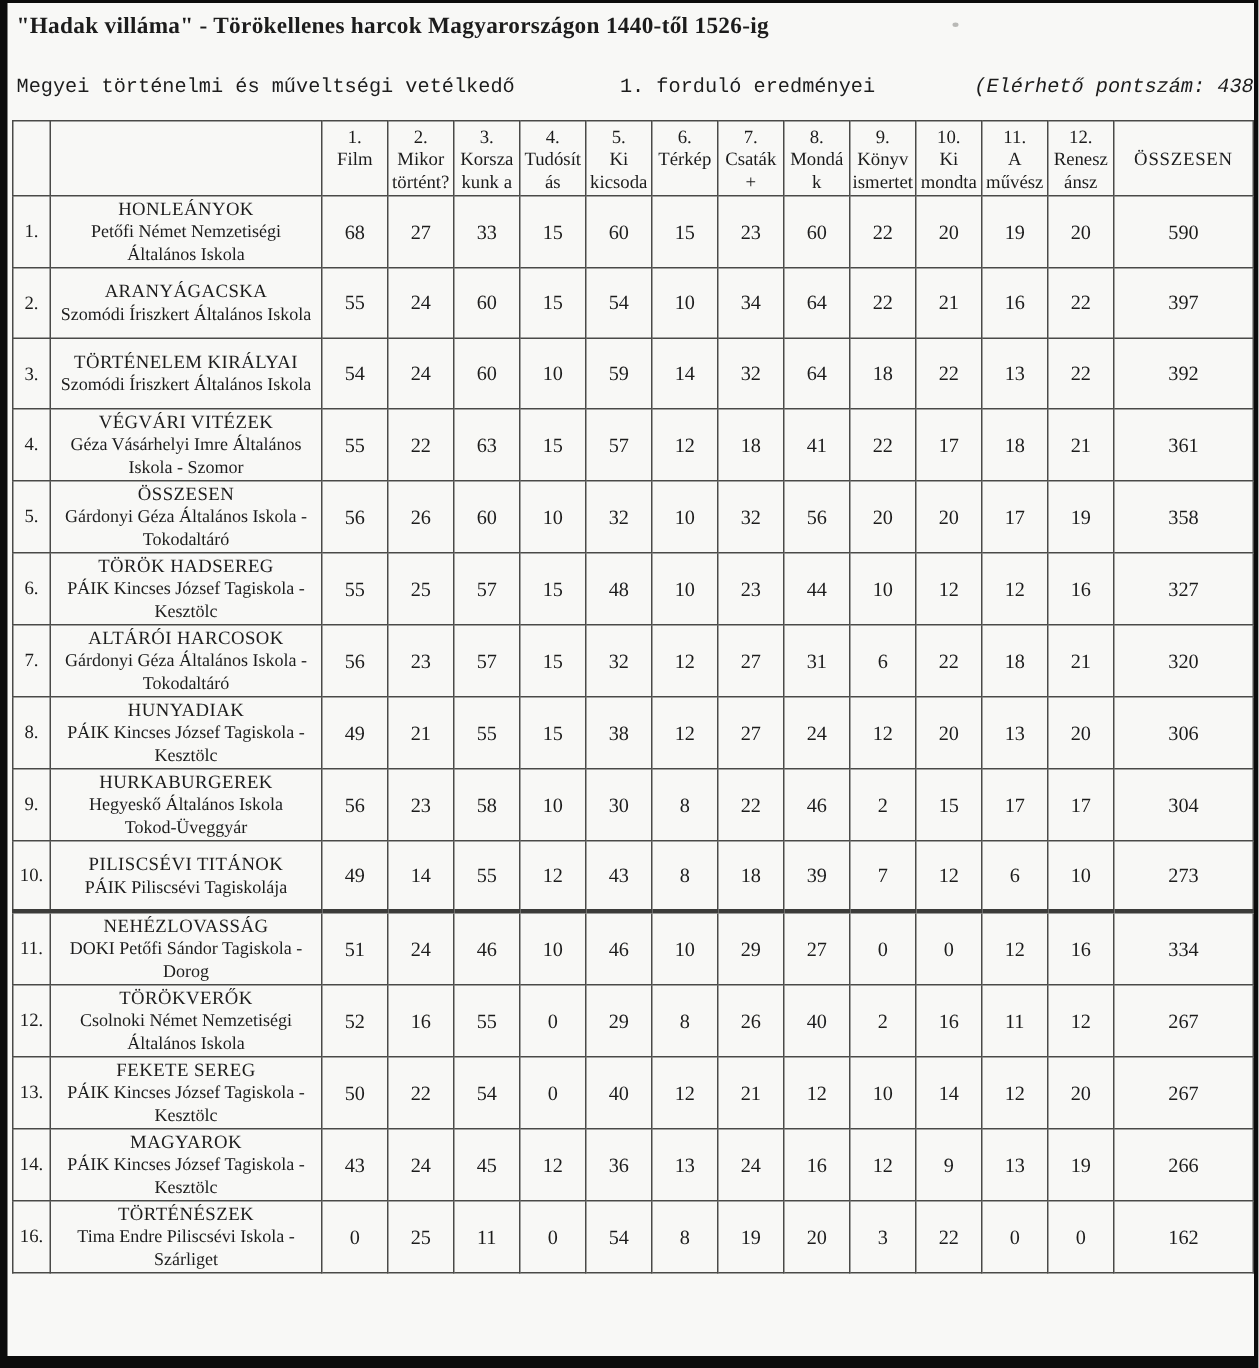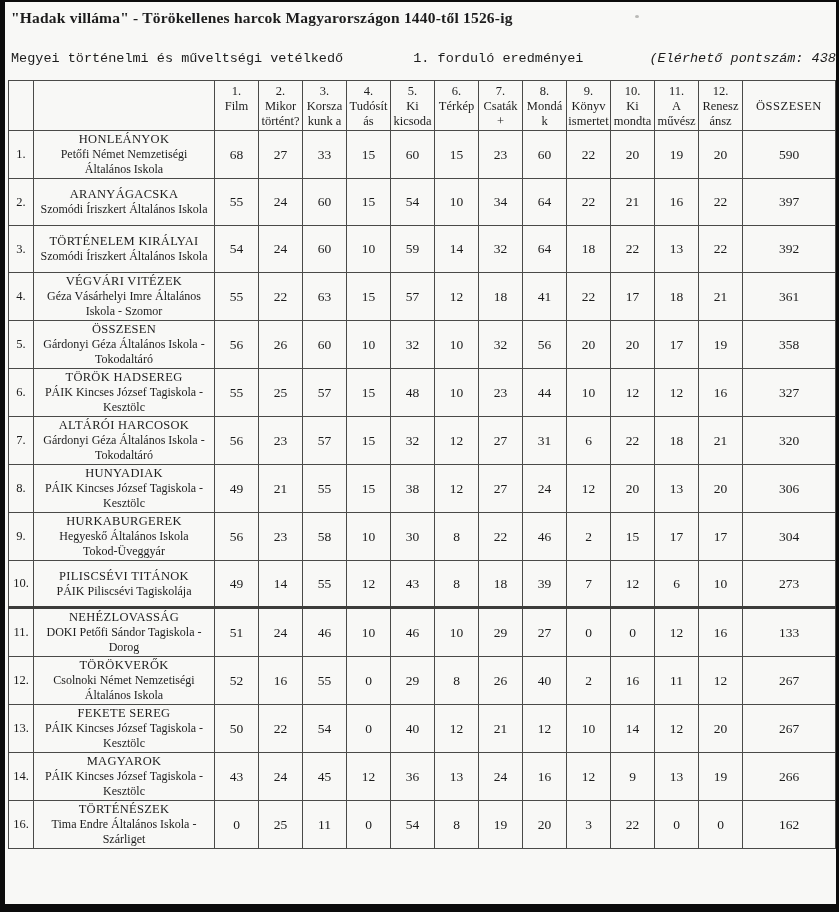--- a/index.html
+++ b/index.html
@@ -358,21 +358,21 @@
           <td class="score-cell">46</td>
           <td class="score-cell">10</td>
           <td class="score-cell">46</td>
           <td class="score-cell">10</td>
           <td class="score-cell">29</td>
           <td class="score-cell">27</td>
           <td class="score-cell">0</td>
           <td class="score-cell">0</td>
           <td class="score-cell">12</td>
           <td class="score-cell">16</td>
-          <td class="total-cell">133</td>
+          <td class="total-cell">334</td>
         </tr>
         <tr>
           <td class="rank-cell">12.</td>
           <td class="name-cell">
             <div class="team-name">TÖRÖKVERŐK</div>
             <div>Csolnoki Német Nemzetiségi</div>
             <div>Általános Iskola</div>
           </td>
           <td class="score-cell">52</td>
           <td class="score-cell">16</td>
@@ -427,21 +427,21 @@
           <td class="score-cell">12</td>
           <td class="score-cell">9</td>
           <td class="score-cell">13</td>
           <td class="score-cell">19</td>
           <td class="total-cell">266</td>
         </tr>
         <tr>
           <td class="rank-cell">16.</td>
           <td class="name-cell">
             <div class="team-name">TÖRTÉNÉSZEK</div>
-            <div>Tima Endre Általános Iskola -</div>
+            <div>Tima Endre Piliscsévi Iskola -</div>
             <div>Szárliget</div>
           </td>
           <td class="score-cell">0</td>
           <td class="score-cell">25</td>
           <td class="score-cell">11</td>
           <td class="score-cell">0</td>
           <td class="score-cell">54</td>
           <td class="score-cell">8</td>
           <td class="score-cell">19</td>
           <td class="score-cell">20</td>

